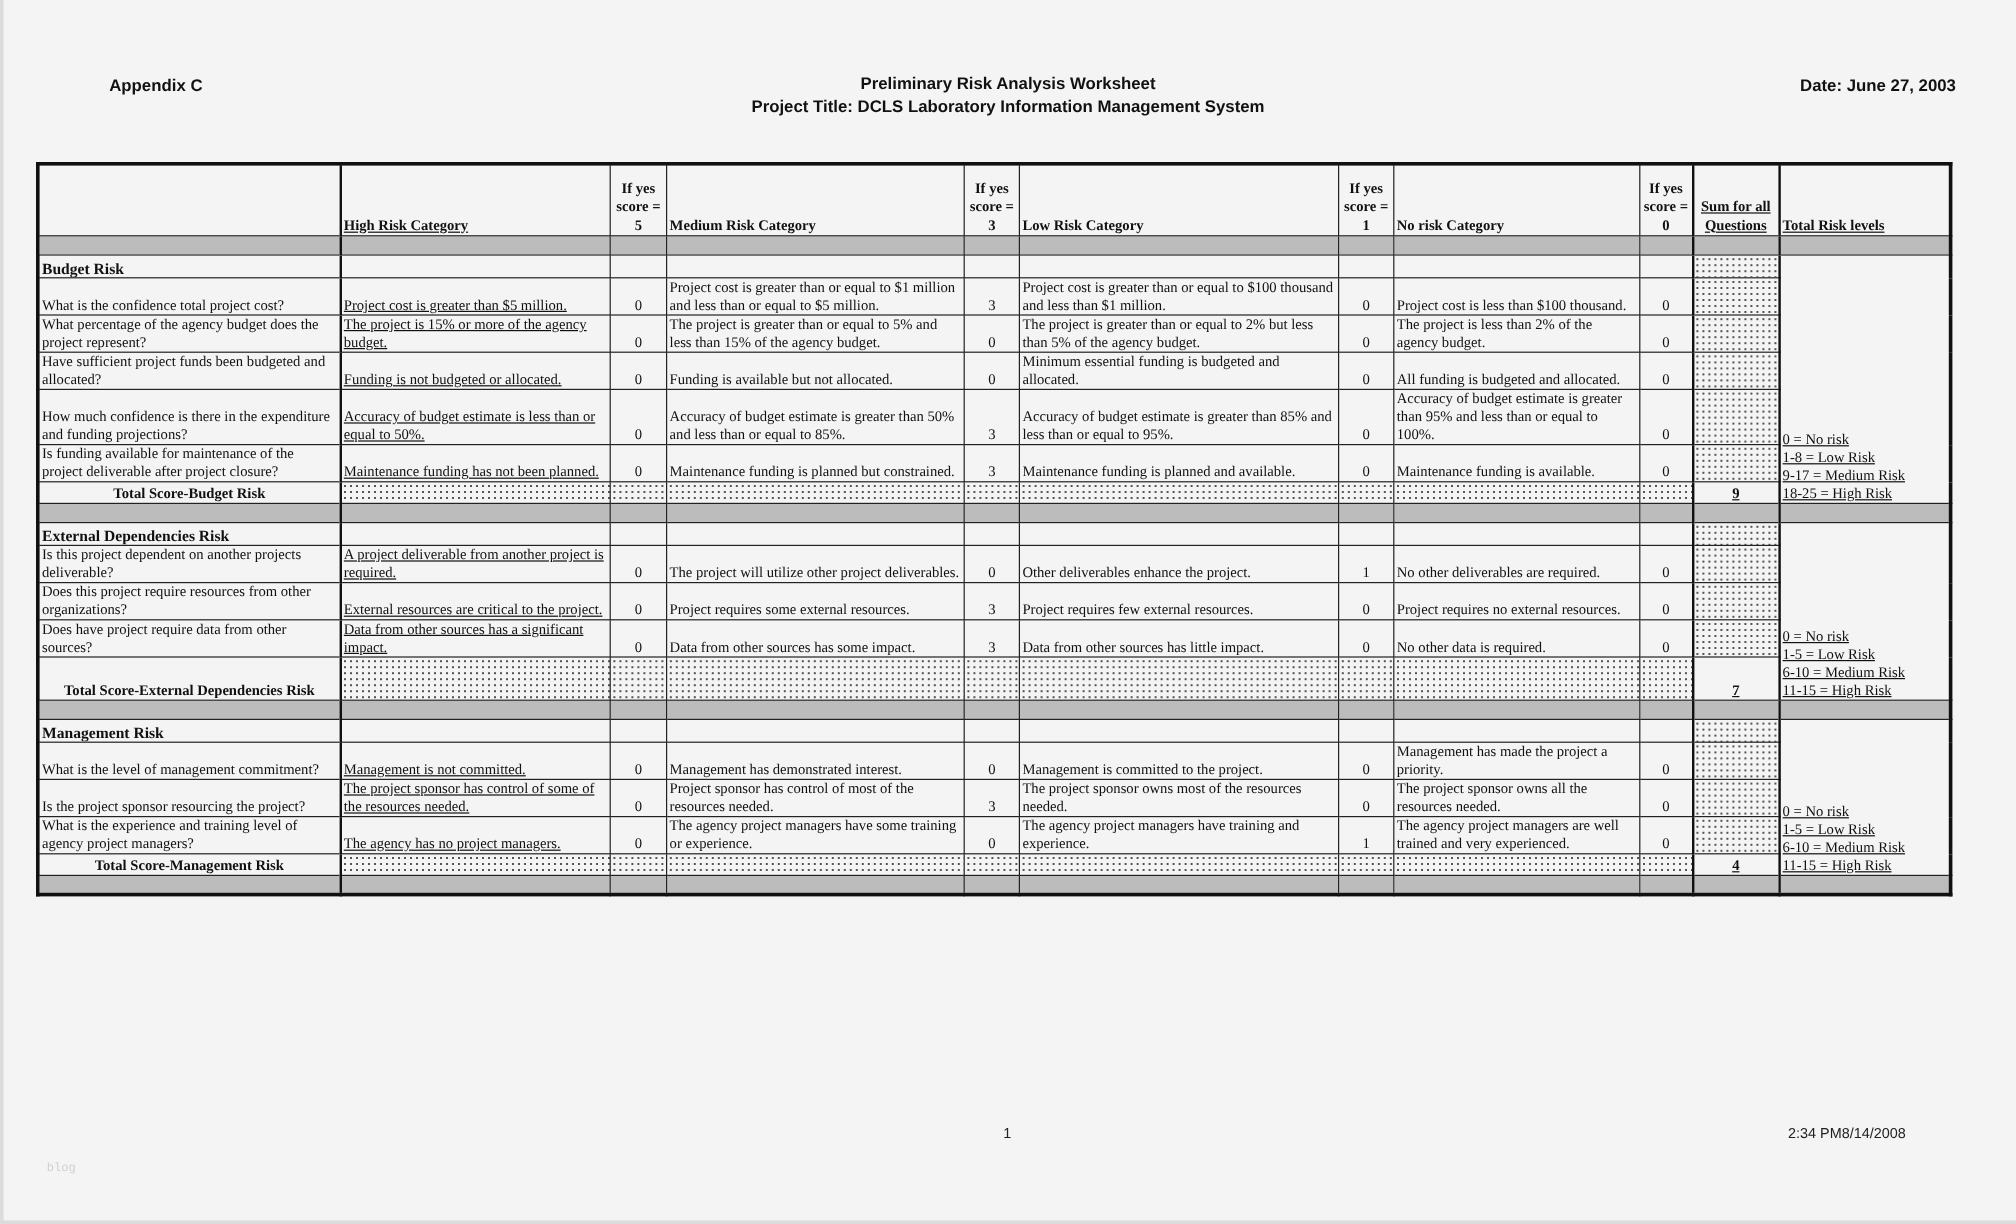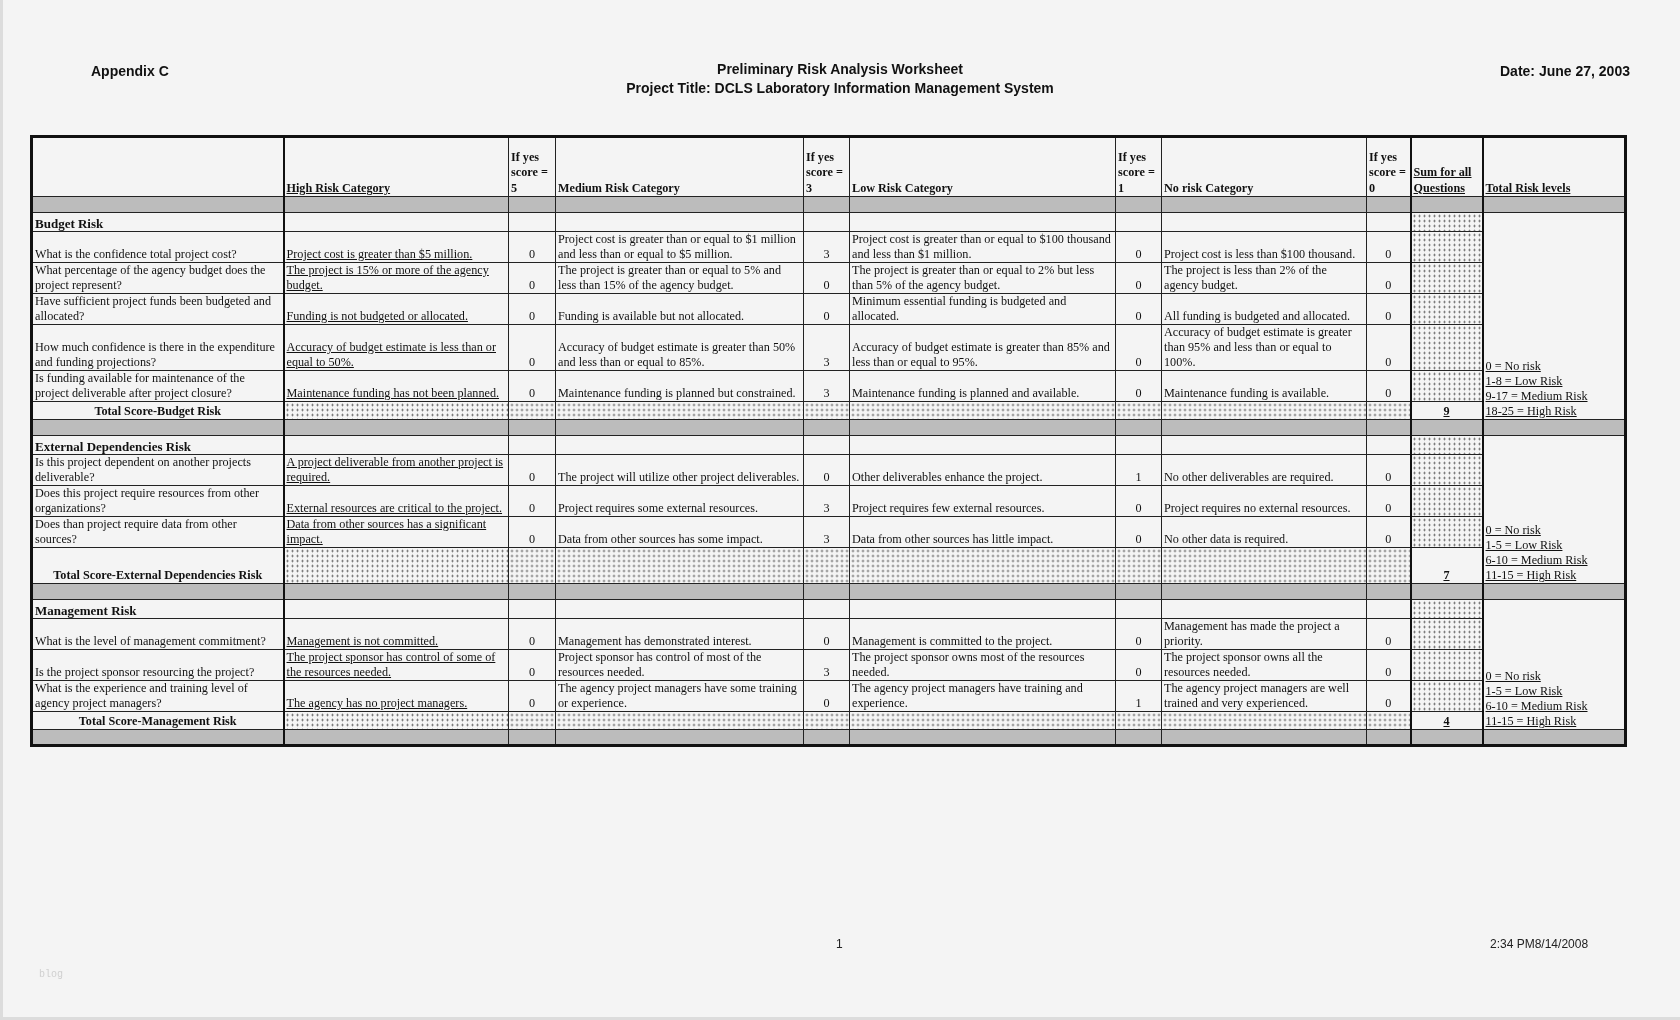--- a/index.html
+++ b/index.html
@@ -14,21 +14,21 @@
   .hdr-right { left: 1452px; top: 63px; padding-left: 48px; }
   .ftr { position: absolute; font-family: "Liberation Sans", sans-serif; font-size: 12px; color: #222; }
   .ftr-page { left: 836px; top: 937px; }
   .ftr-time { left: 1490px; top: 937px; }
   .watermark { position: absolute; left: 39px; top: 969px; font-family: Liberation Mono, monospace; font-size: 10px; color: #d0d0d0; }
 
   table.ws { position: absolute; left: 30px; top: 135px; border-collapse: collapse; table-layout: fixed; width: 1594px; border: 3px solid #111; }
   table.ws td { border: 1px solid #222; font-size: 12.2px; line-height: 15px; vertical-align: bottom; padding: 0 2px 0 2px; overflow: hidden; }
   table.ws td.bl { border-left: 2.5px solid #111; text-decoration: underline; }
   .hrow td { font-weight: bold; height: 60px; border-bottom: 3px solid #111; }
-  .hrow td.sc { line-height: 15.5px; }
+  .hrow td.sc { text-align: center; line-height: 15.5px; }
   .gray td { background: #bcbcbc; height: 16px; border-top: 2px solid #111; border-bottom: 2px solid #111; }
   .sect td { height: 19px; }
   .sect td.st { font-weight: bold; font-size: 13px; }
   td.num { text-align: center; }
   td.dots { background-color: #f4f4f4; background-image: radial-gradient(circle, #555 0.9px, transparent 1.1px); background-size: 5px 5px; }
   td.lbl { font-weight: bold; font-size: 13px; text-align: center; white-space: nowrap; }
   td.total { font-weight: bold; font-size: 15px; text-align: center; }
   td.levels { vertical-align: middle; text-align: left; padding-left: 28px; font-size: 12.5px; line-height: 15.5px; }
   td.levels div { white-space: nowrap; }
 </style>
@@ -241,21 +241,21 @@
         <td class="num">0</td>
         <td>Project requires some external resources.</td>
         <td class="num">3</td>
         <td>Project requires few external resources.</td>
         <td class="num">0</td>
         <td>Project requires no external resources.</td>
         <td class="num">0</td>
         <td class="dots bl"></td>
       </tr>
       <tr style="height: 30px;">
-        <td>Does than project require data from other sources?</td>
+        <td>Does have project require data from other sources?</td>
         <td class="bl">Data from other sources has a significant impact.</td>
         <td class="num">0</td>
         <td>Data from other sources has some impact.</td>
         <td class="num">3</td>
         <td>Data from other sources has little impact.</td>
         <td class="num">0</td>
         <td>No other data is required.</td>
         <td class="num">0</td>
         <td class="dots bl"></td>
       </tr>

